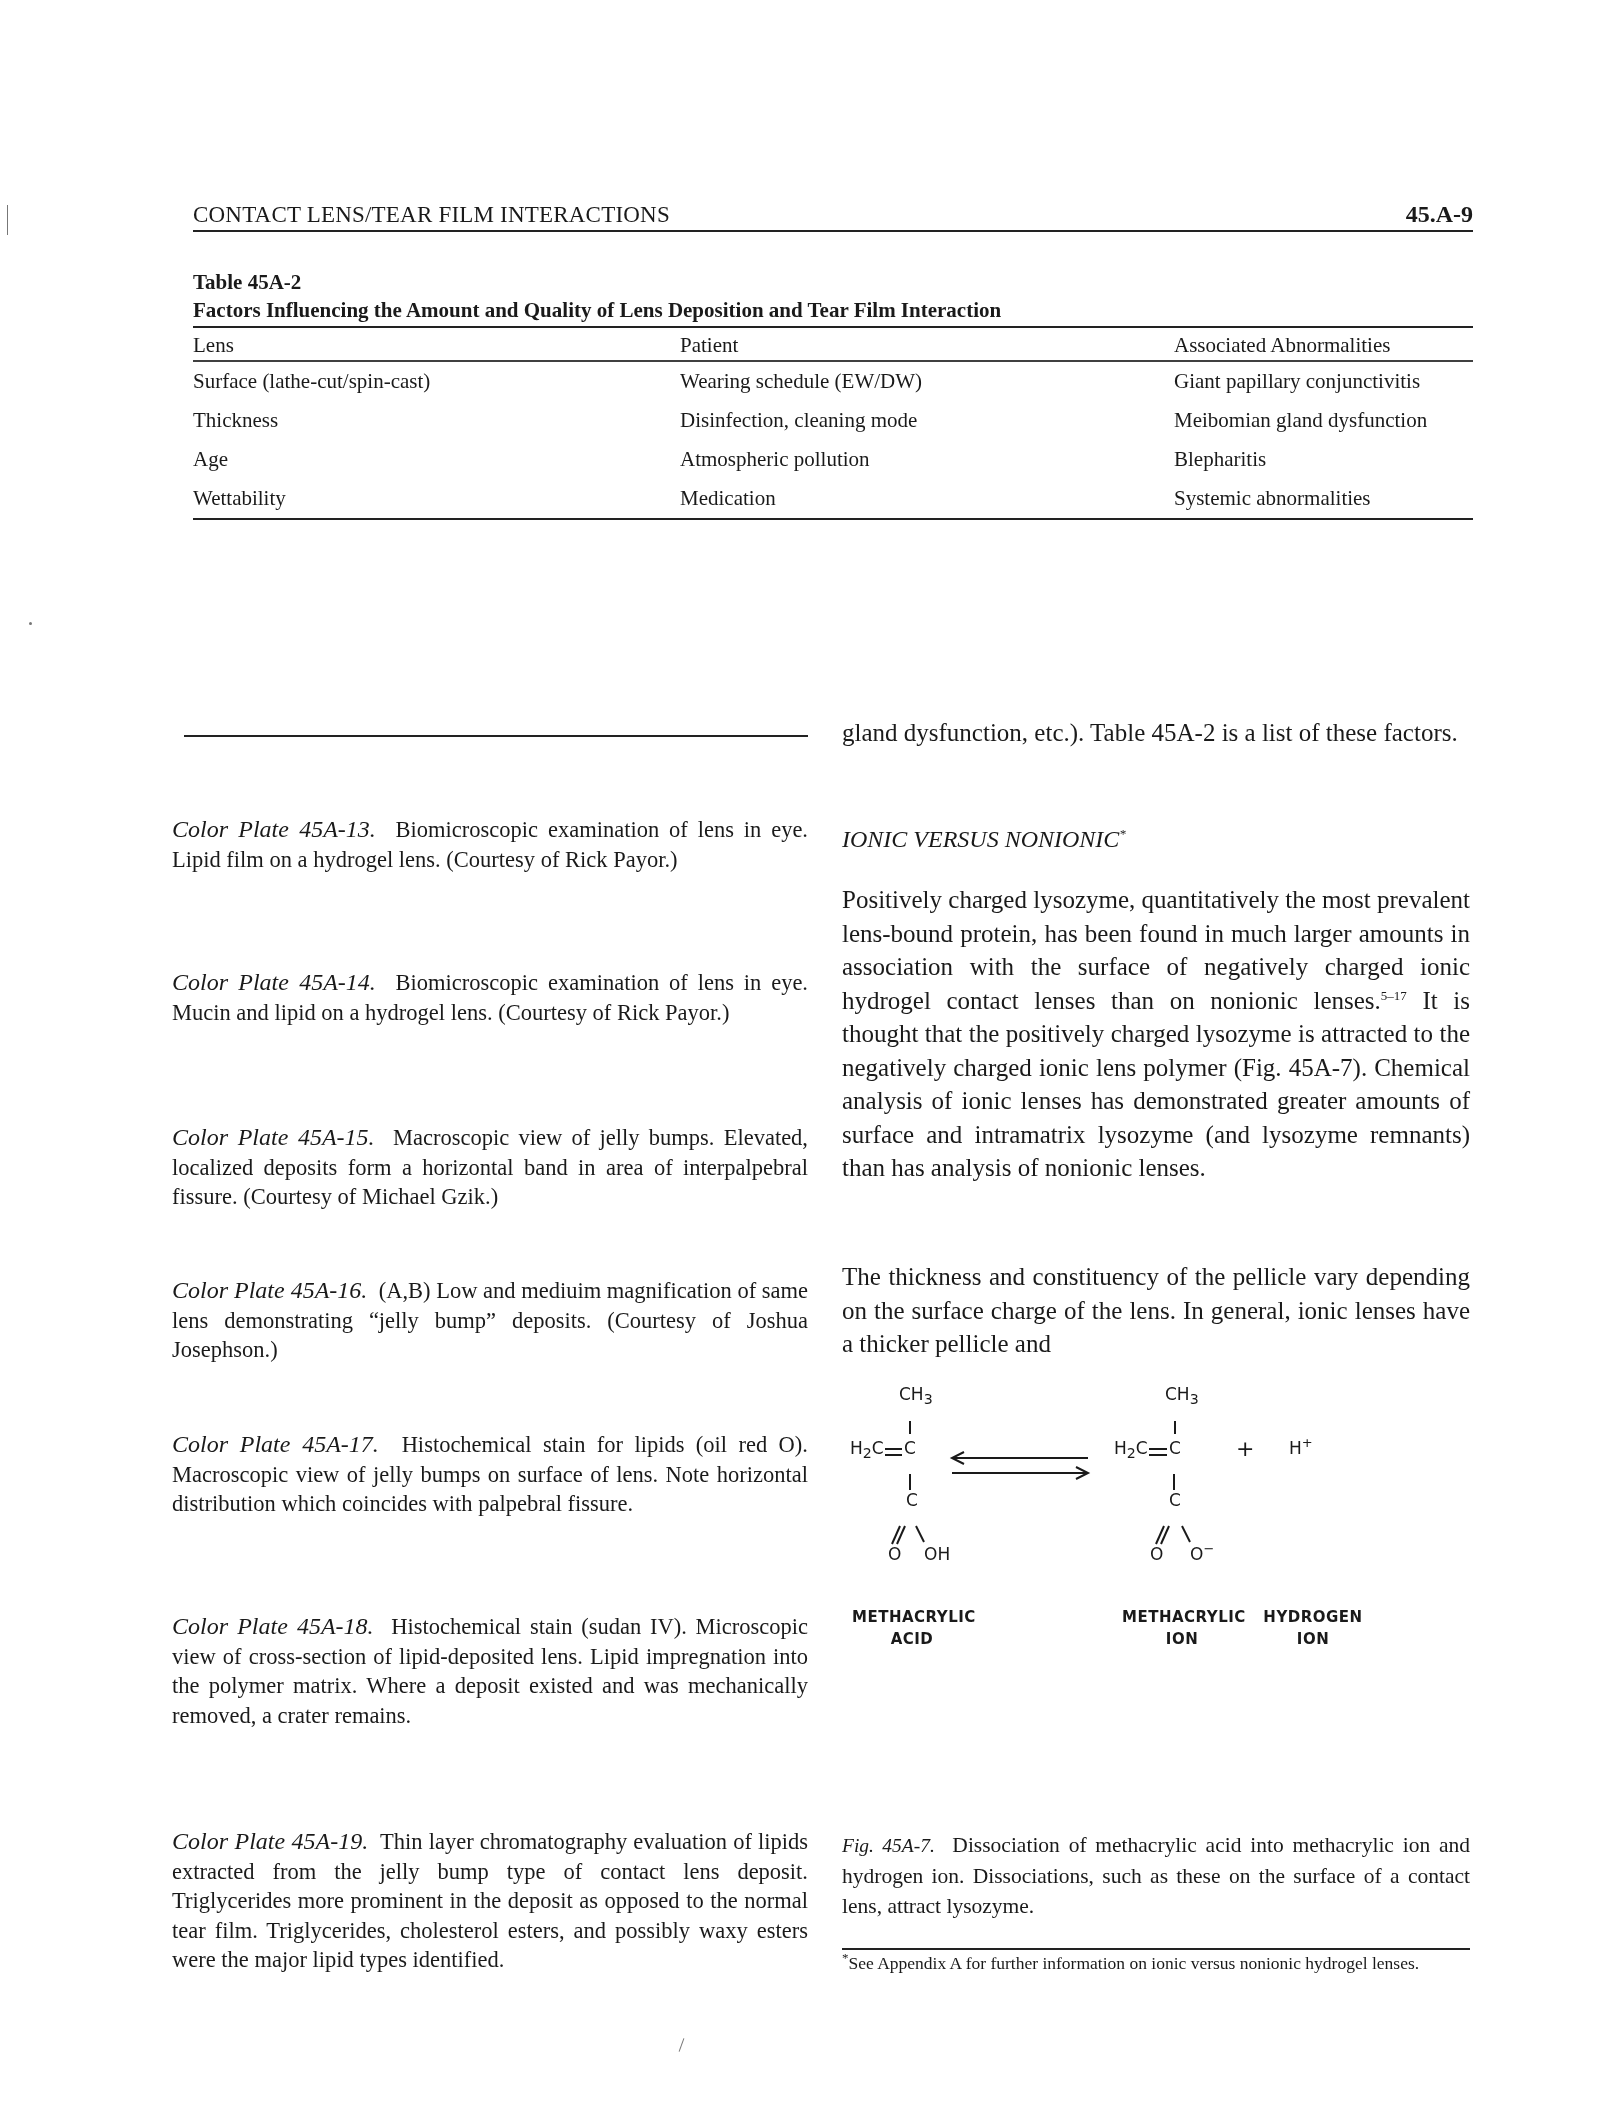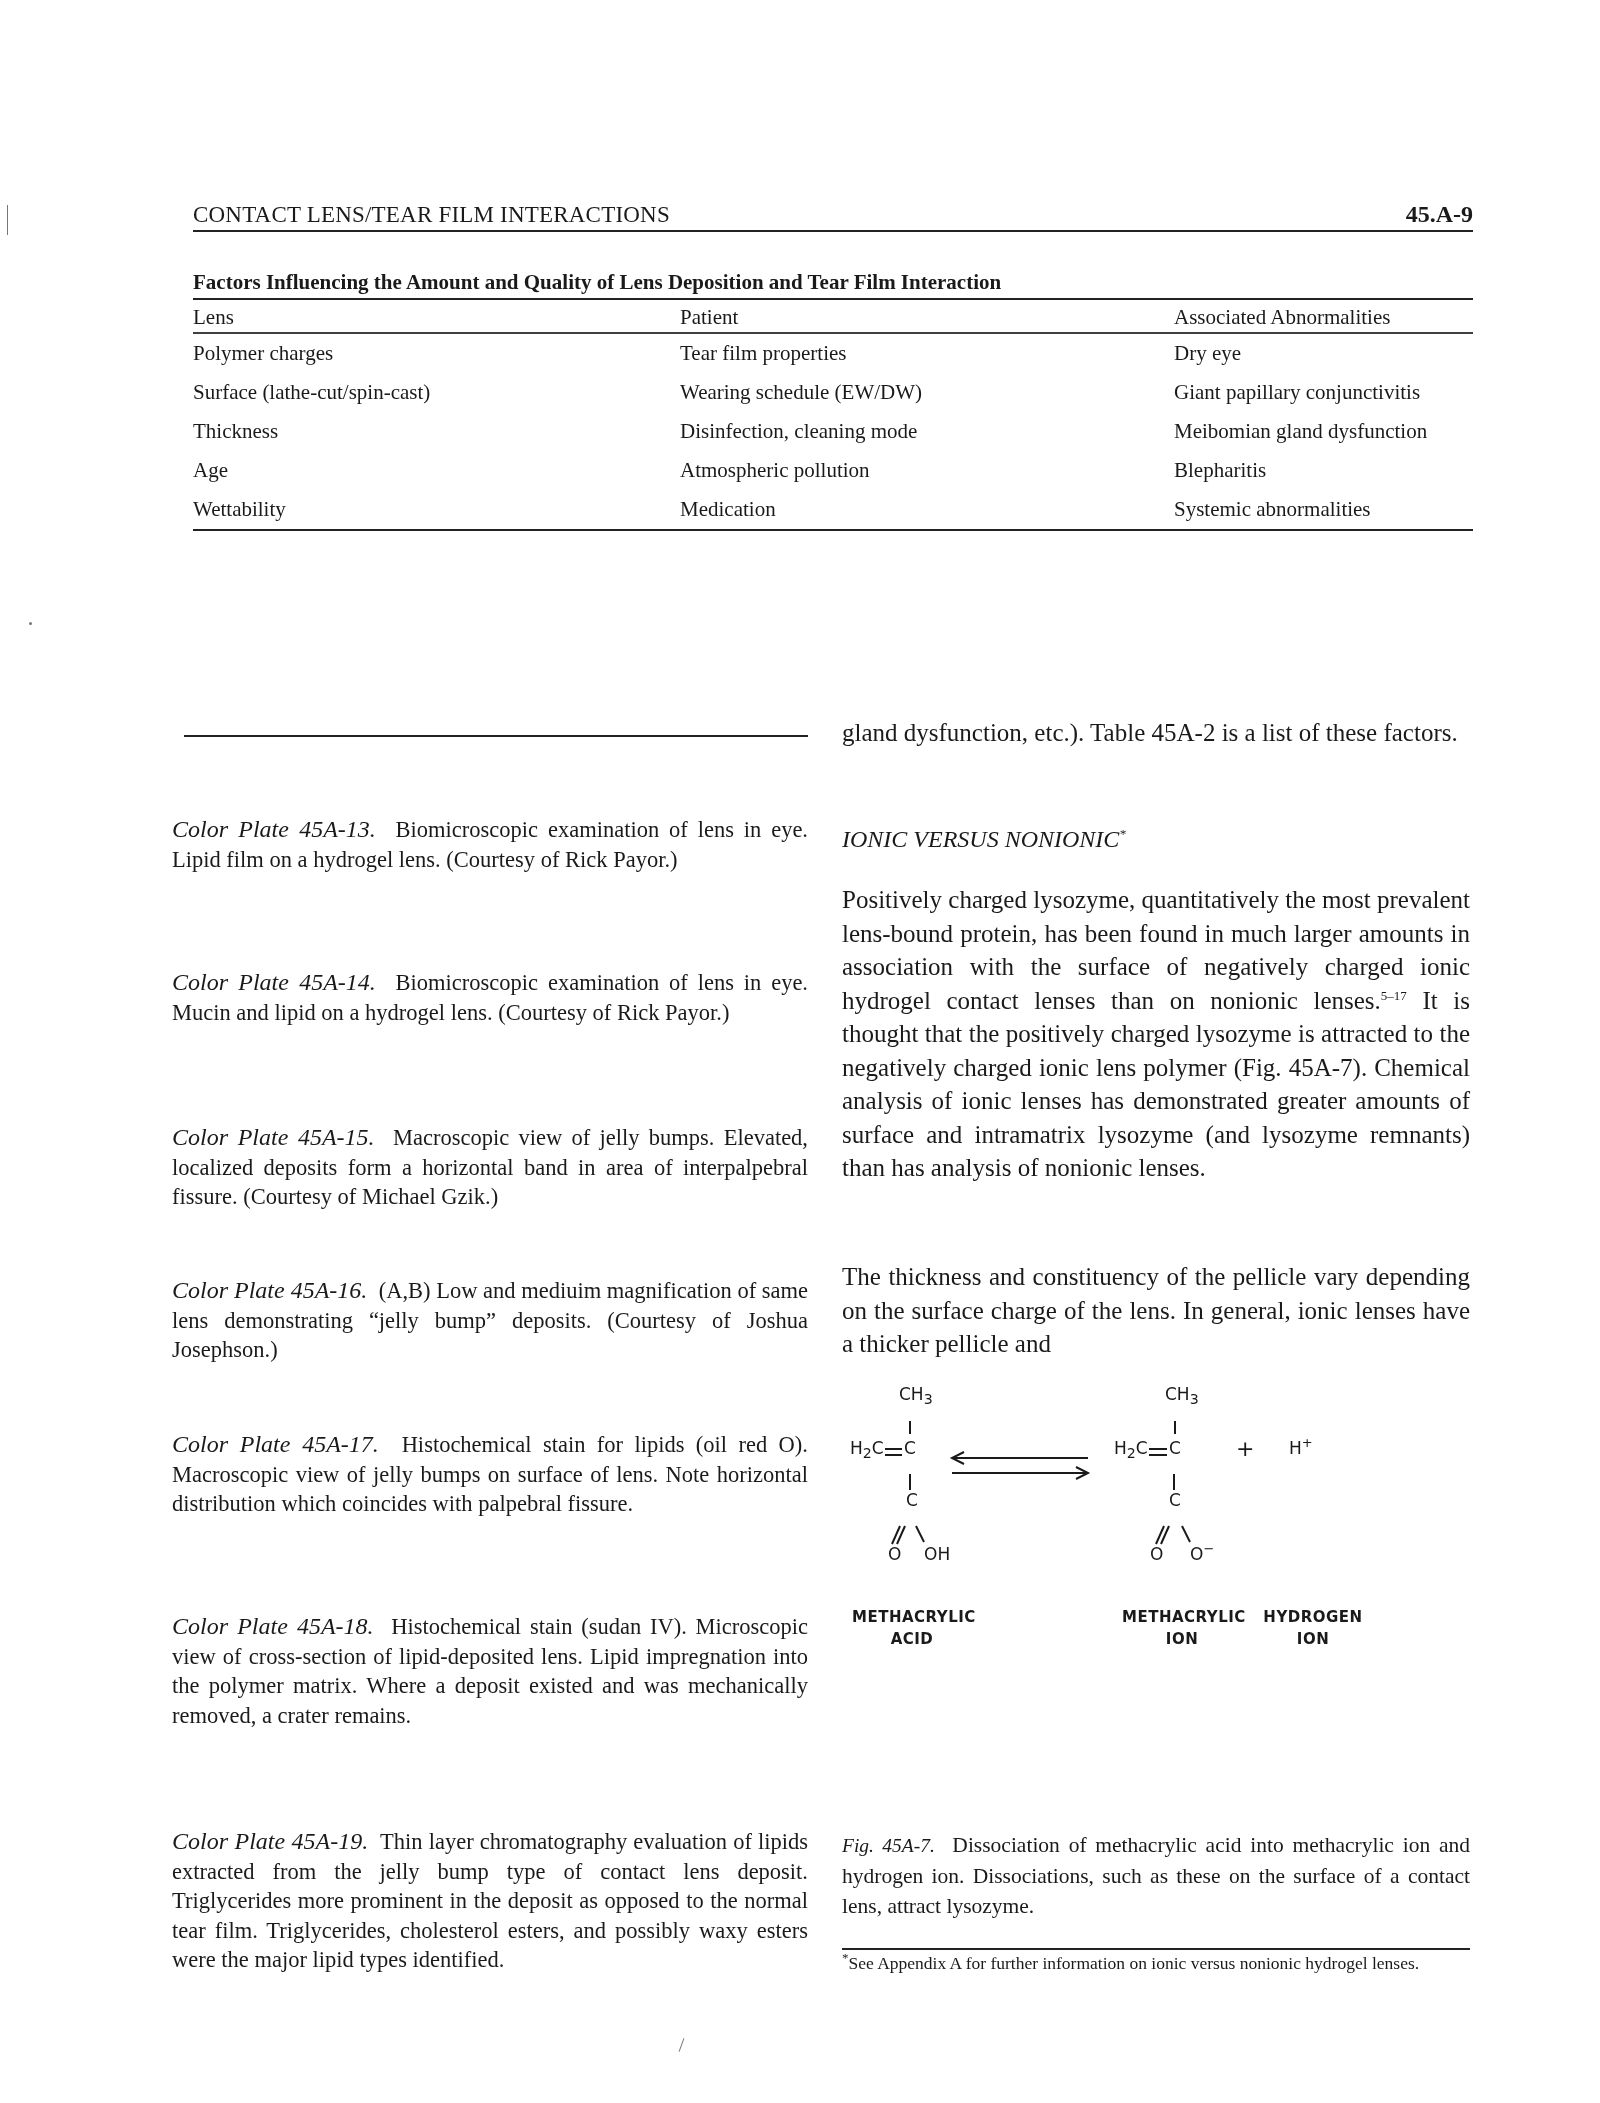--- a/index.html
+++ b/index.html
@@ -64,35 +64,31 @@
 </style>
 </head>
 <body>
 
 <div class="abs running-header">
   <span class="running-title">CONTACT LENS/TEAR FILM INTERACTIONS</span>
   <span class="page-number">45.A-9</span>
 </div>
 
 <div class="abs table-block">
+  <p class="table-label">Table 45A-2</p>
   <p class="table-title">Factors Influencing the Amount and Quality of Lens Deposition and Tear Film Interaction</p>
   <table class="factors">
     <thead>
       <tr>
         <th class="col1">Lens</th>
         <th class="col2">Patient</th>
         <th>Associated Abnormalities</th>
       </tr>
     </thead>
     <tbody>
-      <tr>
-        <td>Polymer charges</td>
-        <td>Tear film properties</td>
-        <td>Dry eye</td>
-      </tr>
       <tr>
         <td>Surface (lathe-cut/spin-cast)</td>
         <td>Wearing schedule (EW/DW)</td>
         <td>Giant papillary conjunctivitis</td>
       </tr>
       <tr>
         <td>Thickness</td>
         <td>Disinfection, cleaning mode</td>
         <td>Meibomian gland dysfunction</td>
       </tr>

